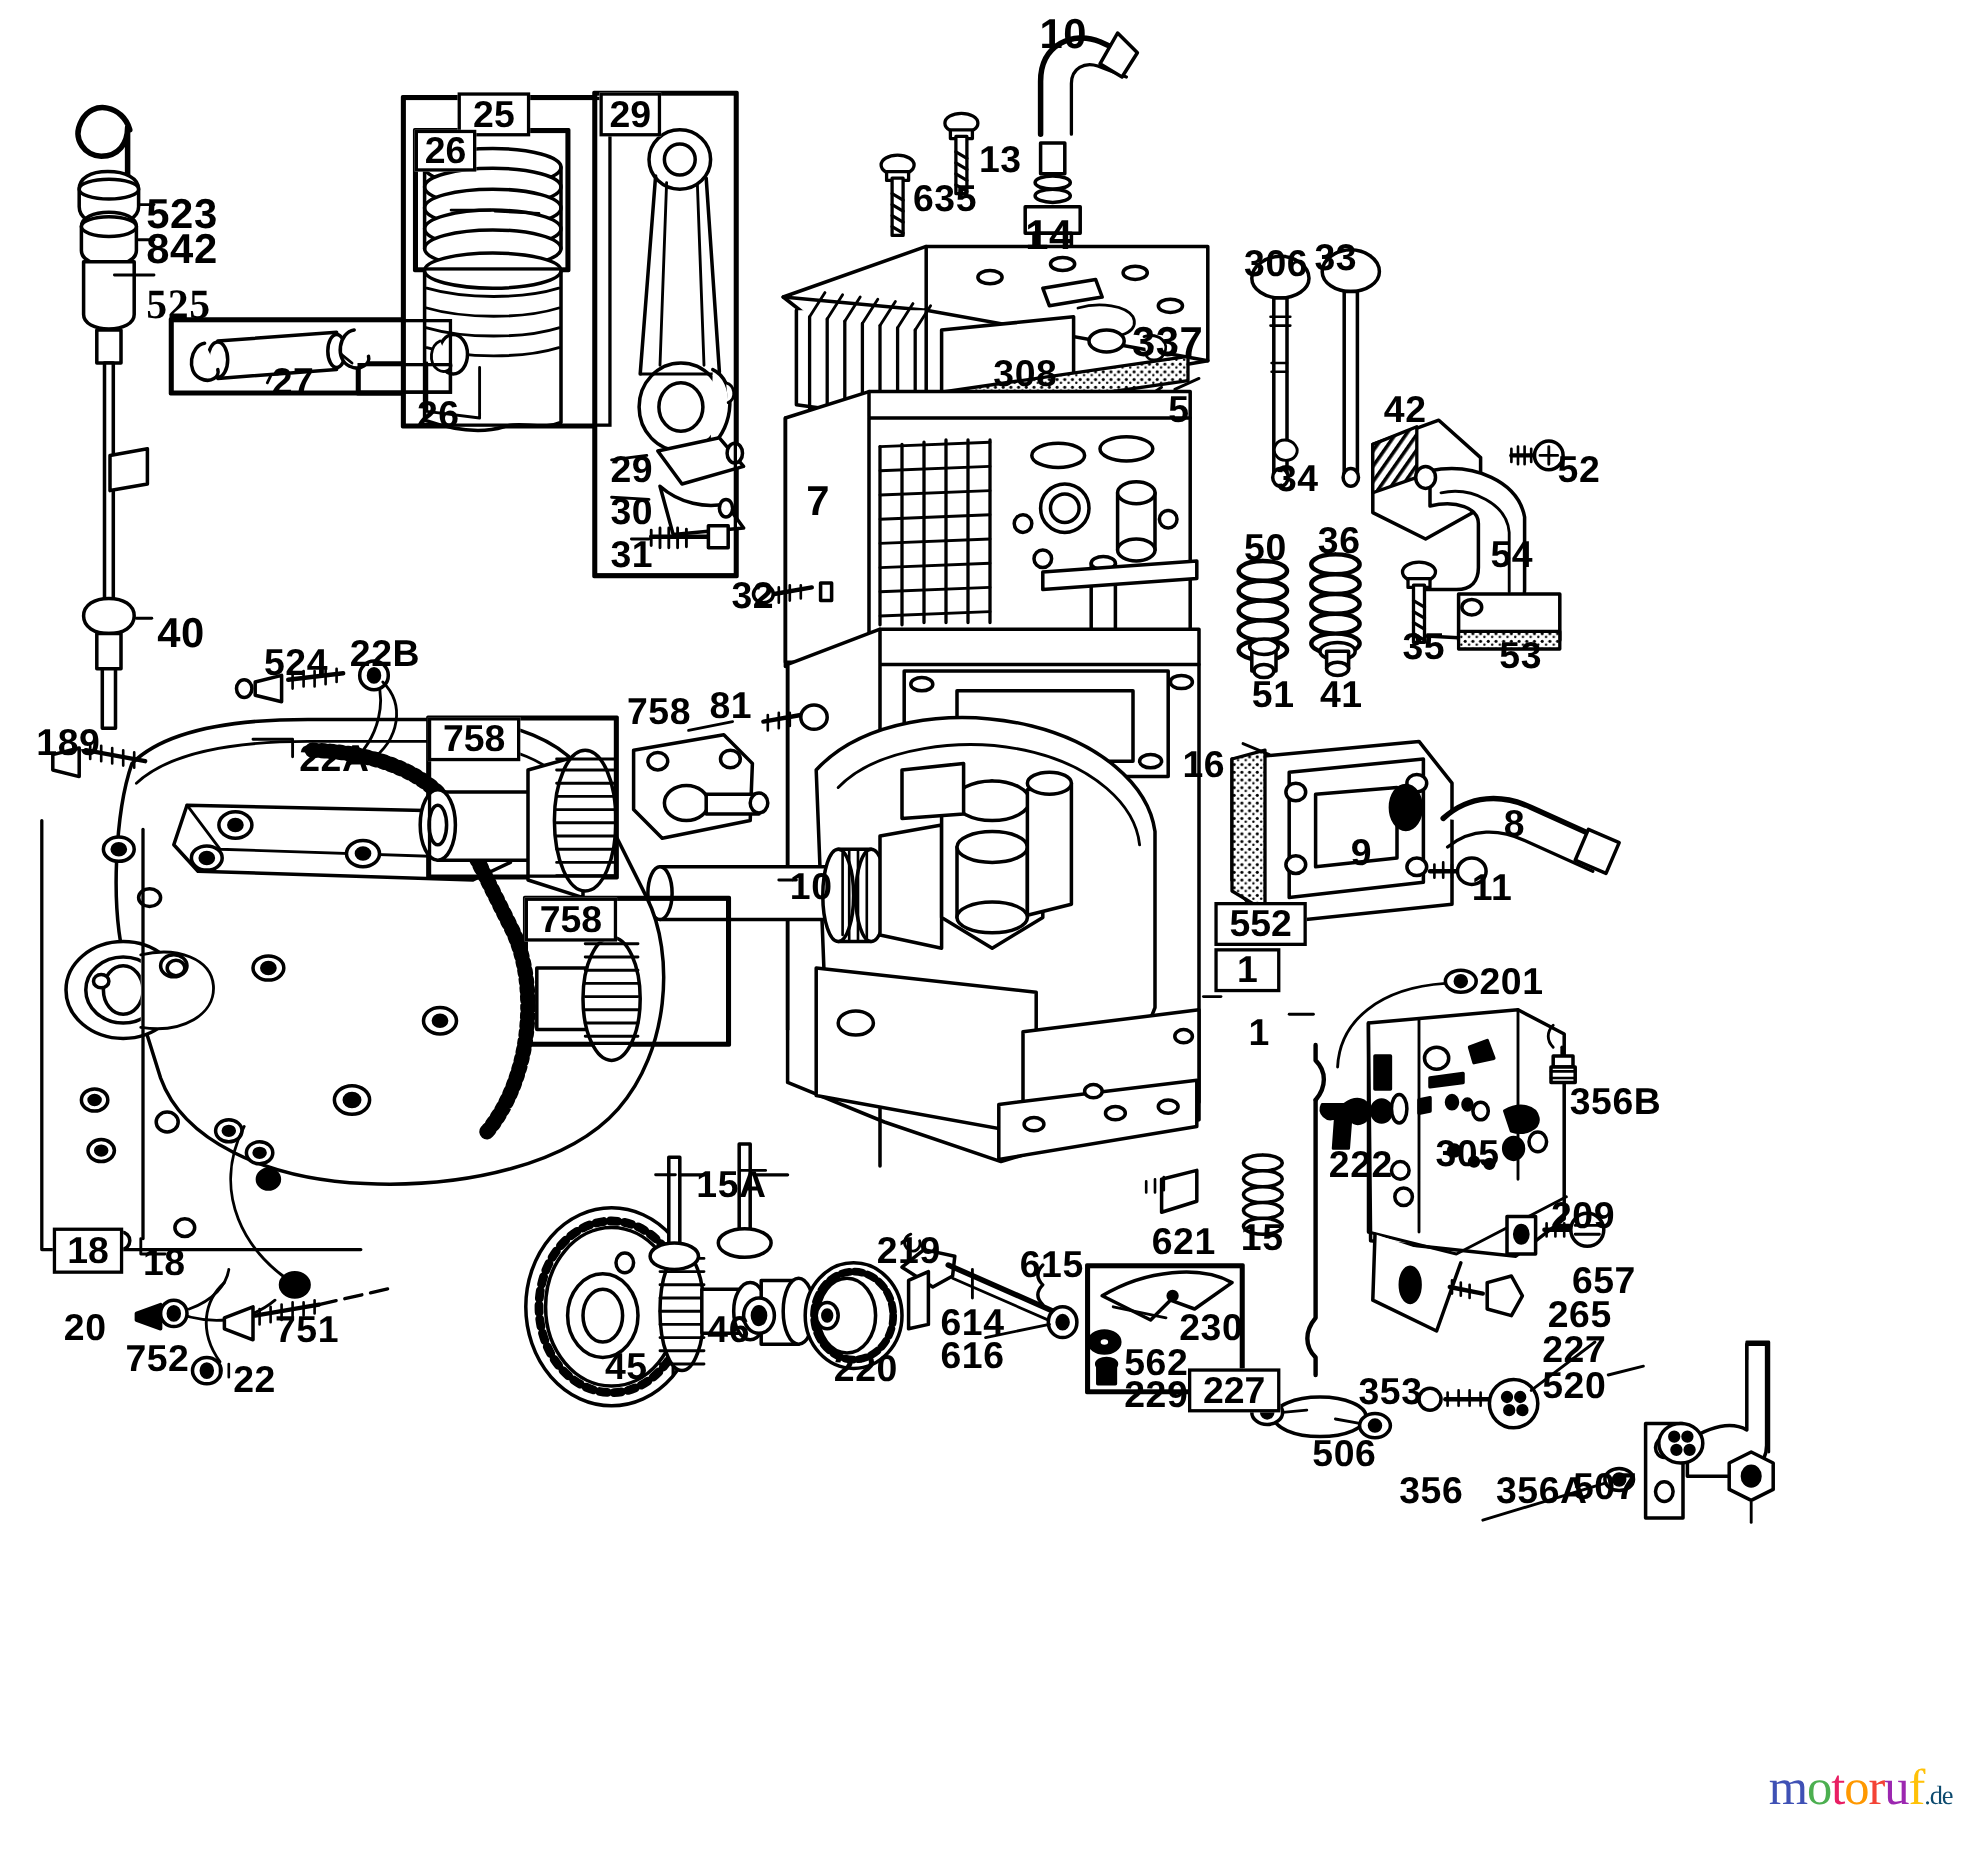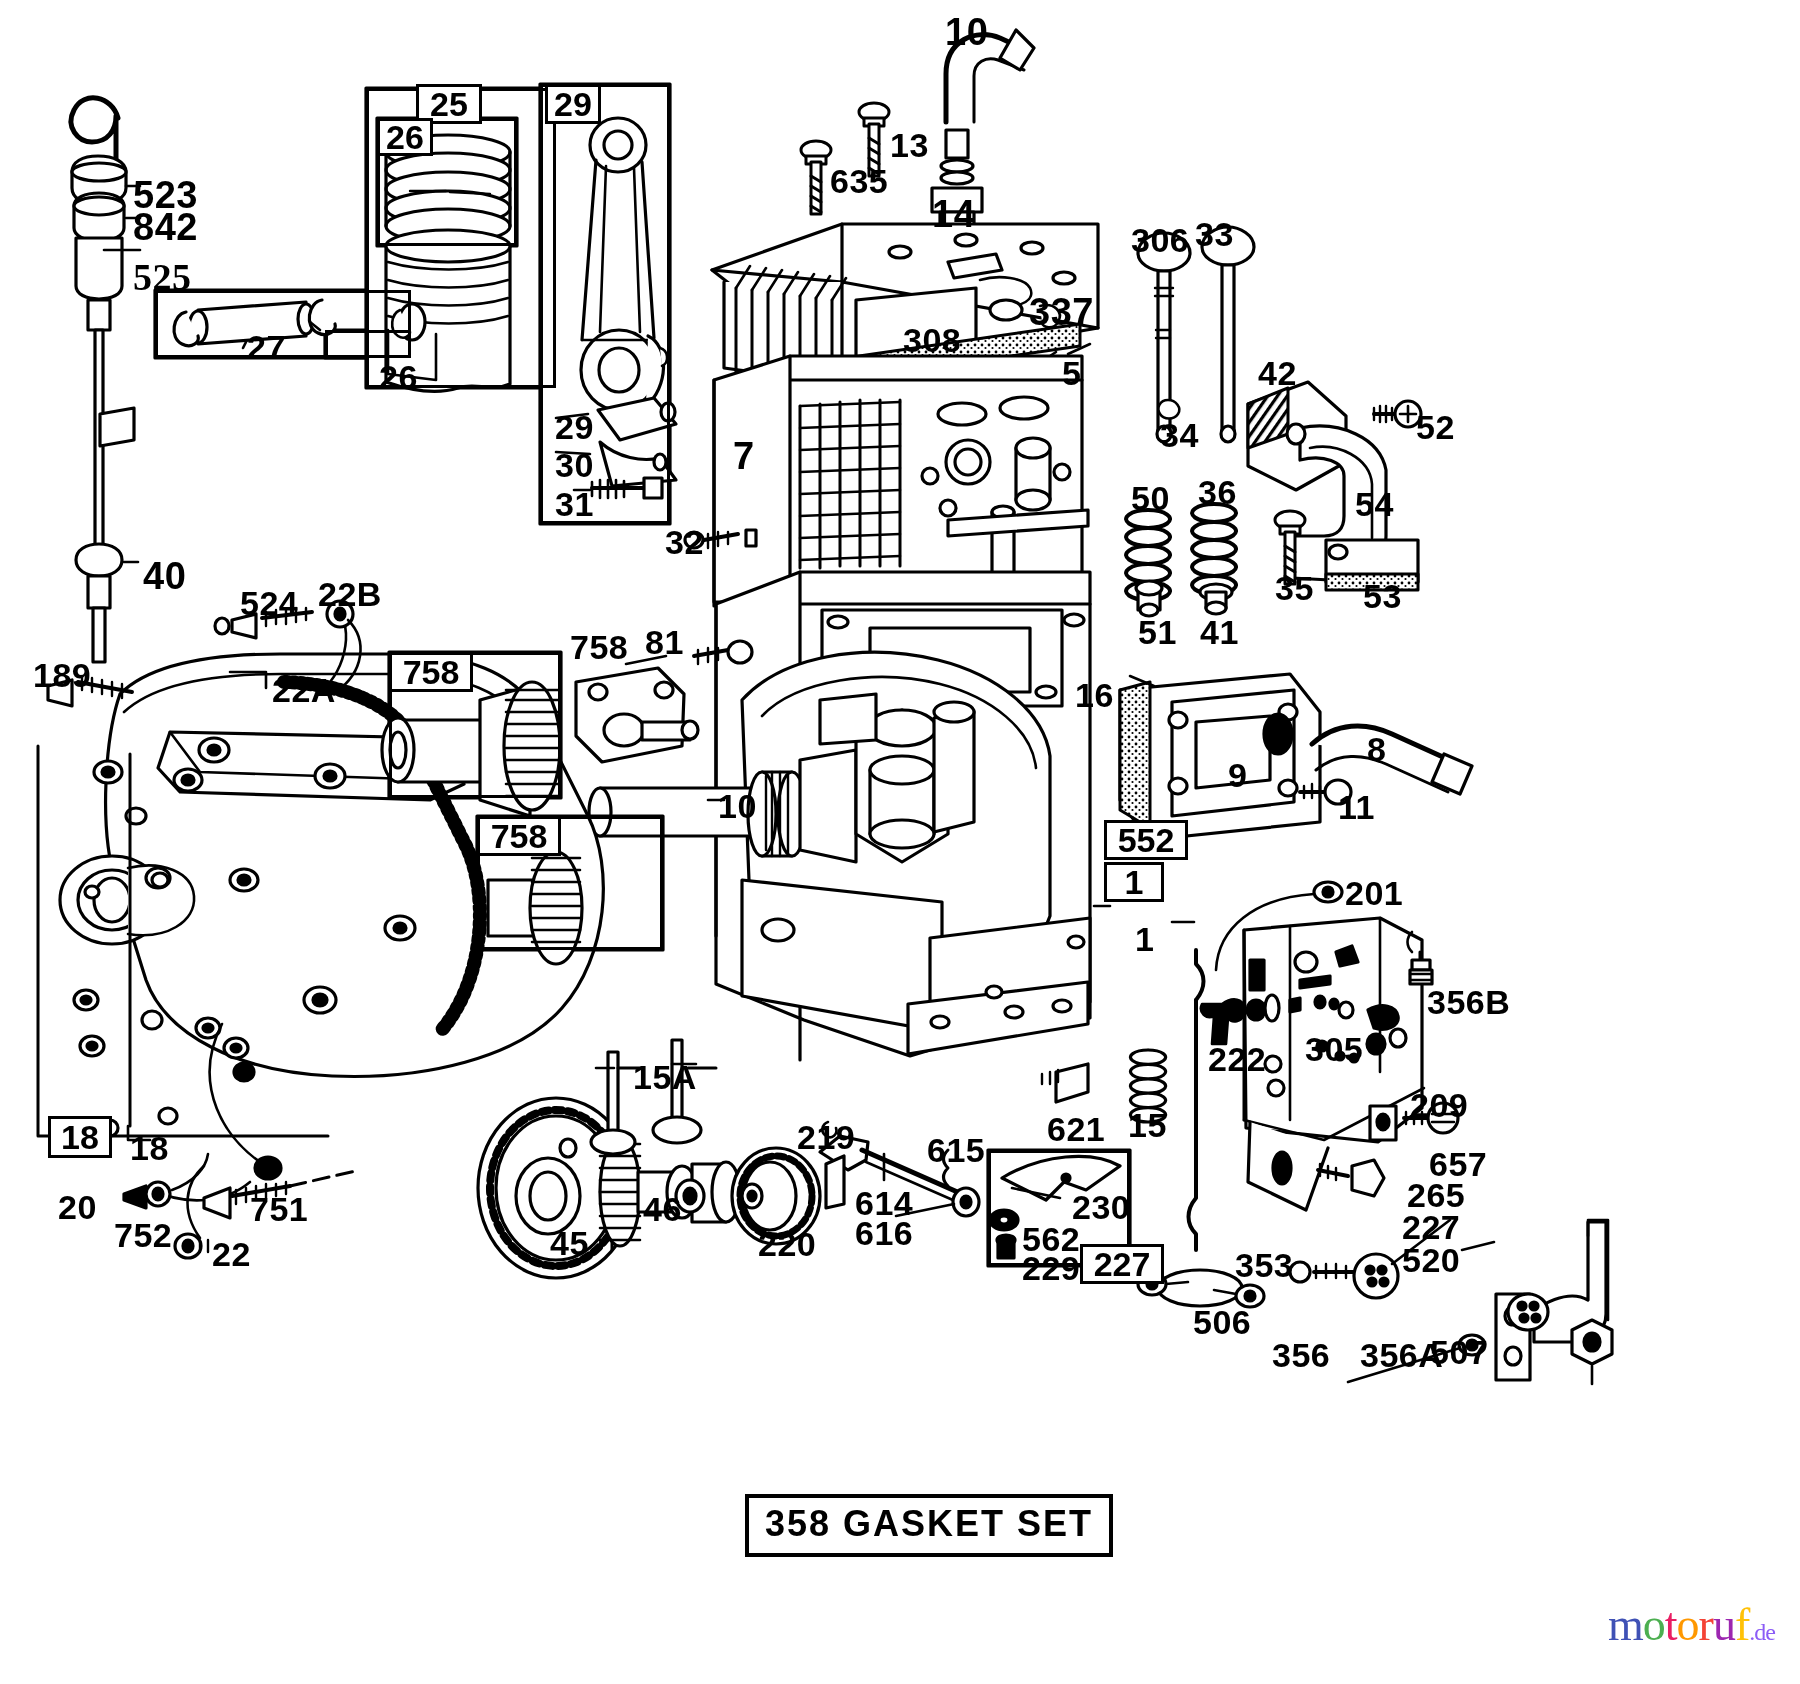--- a/index.html
+++ b/index.html
@@ -55,21 +55,21 @@
     line-height:1;
     white-space:nowrap;
   }
   .wm-m{color:#3f51b5;}
   .wm-o1{color:#4caf50;}
   .wm-t{color:#e91e63;}
   .wm-o2{color:#ff9800;}
   .wm-r{color:#f44336;}
   .wm-u{color:#9c27b0;}
   .wm-f{color:#ffc107;}
-  .wm-de{font-size:24px;color:#8b5cf6;margin-top:40px;}
+  .wm-de{font-size:24px;color:#0c4a6e;margin-top:40px;}
 </style>
 </head>
 <body>
 
 <div id="stage">
 
   <svg class="art" viewBox="0 0 1800 1684" aria-hidden="true">
     <defs>
       <pattern id="gaskethatch" width="7" height="7" patternUnits="userSpaceOnUse">
         <rect width="7" height="7" fill="#fff"></rect>
@@ -685,19 +685,18 @@
   <div class="callout c34" style="left:1022px;top:1222px;">562</div>
   <div class="callout c34" style="left:1022px;top:1251px;">229</div>
   <div class="callout c34" style="left:1402px;top:1210px;">227</div>
   <div class="callout c34" style="left:1402px;top:1243px;">520</div>
   <div class="callout c34" style="left:1235px;top:1248px;">353</div>
   <div class="callout c34" style="left:1193px;top:1305px;">506</div>
   <div class="callout c34" style="left:1272px;top:1338px;">356</div>
   <div class="callout c34" style="left:1360px;top:1338px;">356A</div>
   <div class="callout c34" style="left:1430px;top:1335px;">507</div>
 
-  <div class="gasketset" style="left:745px;top:1494px;">358 GASKET SET</div>
 
   <div class="watermark" style="left:1608px;top:1602px;">
     <span class="wm-m">m</span><span class="wm-o1">o</span><span class="wm-t">t</span><span class="wm-o2">o</span><span class="wm-r">r</span><span class="wm-u">u</span><span class="wm-f">f</span><span class="wm-de">.de</span>
   </div>
 
 </div>
 
 </body></html>

